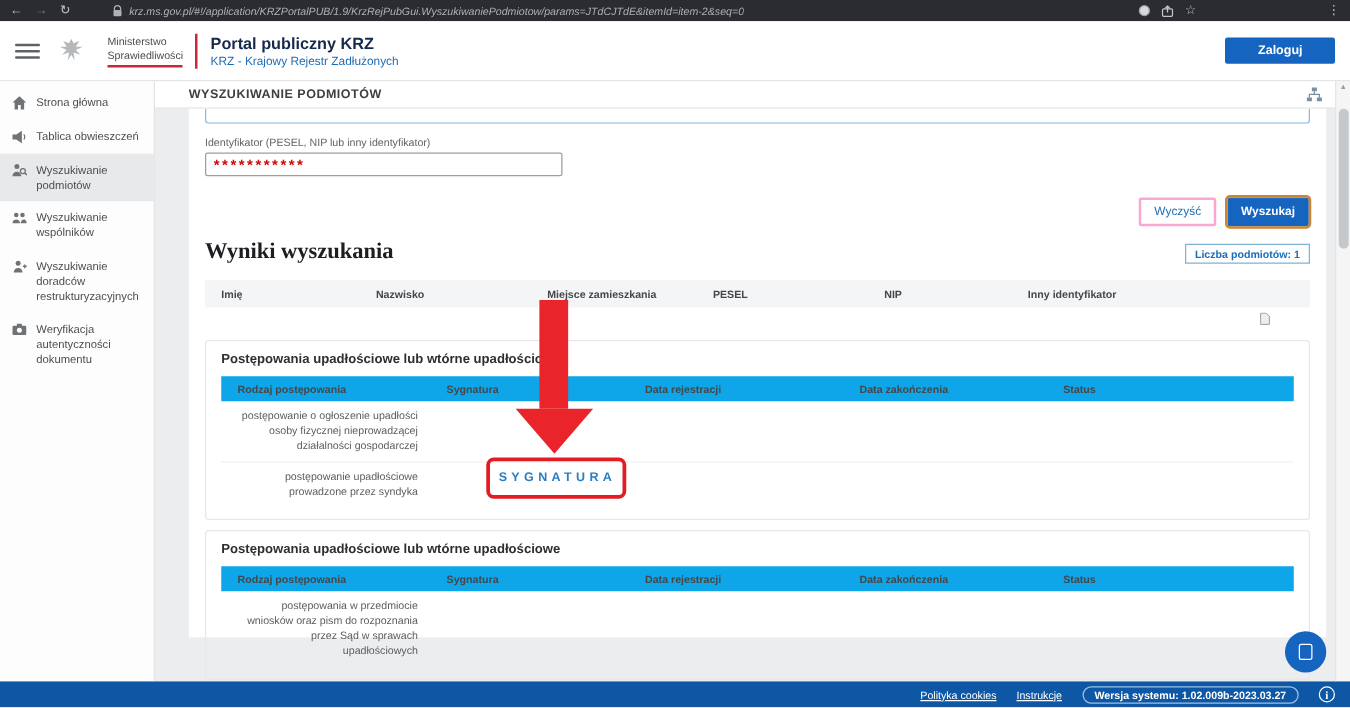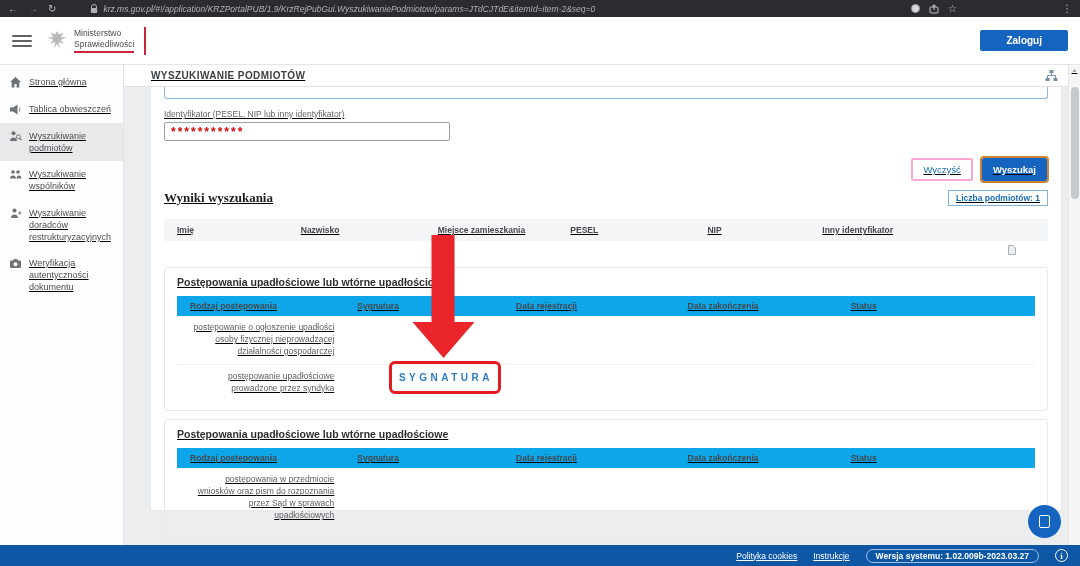--- a/index.html
+++ b/index.html
@@ -14,30 +14,30 @@
   .urlbox { display:flex; align-items:center; gap:5px; flex:1; min-width:0; margin-left:24px; }
   .url-text { color:#aeb2b6; font-size:8.5px; white-space:nowrap; overflow:hidden; text-overflow:ellipsis; max-width:620px;font-style:italic; }
   .b-right { display:flex; align-items:center; gap:9px; margin-left:auto; }
   .profile-dot { width:9px; height:9px; border-radius:50%; background:#d7dadd; border:1px solid #9aa0a6; }
   .spacer-dots { margin-left:96px; }
 
   
   .app-header { height:48px; background:#fff; border-bottom:1px solid #e3e5e7; display:flex; align-items:center; padding:0 12px; }
   .hamburger { width:20px; display:flex; flex-direction:column; gap:3px; cursor:pointer; margin-right:14px; }
   .hamburger span { height:2px; background:#5f6368; border-radius:1px; }
-  .ministry { display:flex; align-items:center; gap:6px; }
+  .ministry { display:flex; align-items:flex-end; gap:18px; }
   .eagle { width:22px; height:26px; }
   .ministry-text { font-size:8.5px; color:#4a4d50; line-height:1.25; border-bottom:2px solid #c9283c; padding-bottom:2px; }
   .red-sep { width:2px; height:28px; background:#c9283c; margin:0 10px; }
   .portal-title { font-size:13px; font-weight:bold; color:#16294d; }
   .portal-sub { font-size:9.5px; color:#1c6cb5; margin-top:2px; }
   .login-btn { margin-left:auto; background:#1464c0; color:#fff; border:none; border-radius:2px; font-size:10px; font-weight:bold; padding:5px 26px; cursor:pointer; }
 
   
-  .body-row { display:flex; height:480px;text-decoration:underline; }
+  .body-row { display:flex; height:480px; }
   .sidebar { width:124px; background:#fdfdfd; border-right:1px solid #e2e4e6; padding-top:4px; flex:none; }
   .side-item { display:flex; gap:7px; padding:7px 8px 7px 9px; font-size:9px; color:#4b4e51; line-height:1.35; cursor:pointer; }
   .side-item.active { background:#e8e9ea; }
   .side-item .ic { flex:none; width:13px; height:13px; margin-top:0; }
   .main { flex:1; display:flex; flex-direction:column; min-width:0; }
   .page-titlebar { height:22px; background:#fff; border-bottom:1px solid #e0e2e4; display:flex; align-items:center; padding:0 10px 0 27px; }
   .page-title { font-size:10px; font-weight:bold; color:#3c4043; letter-spacing:.4px; }
   .titlebar-ic { margin-left:auto; }
   .content { flex:1; background:#ebedee; position:relative; }
   .card { background:#fff; margin:0 6px 0 26px; height:424px; padding:0 13px; position:relative; border:1px solid #e7e9ea; border-top:none; }
@@ -51,21 +51,21 @@
   .cut-input { height:12px; border:1px solid #8ab9e2; border-top:none; border-radius:0 0 3px 3px; margin-top:0; }
   .field-label { font-size:8.5px; color:#5f6368; margin-top:10px; }
   .id-input { margin-top:3px; width:286px; height:19px; border:1px solid #9aa0a6; border-radius:2px; background:#fff;
               color:#cf0a0a; font-weight:bold; font-size:12px; letter-spacing:2px; padding:1px 6px 0; font-family:"Liberation Sans",sans-serif; }
   .btn-row { display:flex; justify-content:flex-end; gap:9px; margin-top:17px; padding-right:1px; }
   .btn-clear { background:#fff; border:2px solid #f9a8d4; border-radius:2px; color:#1b6db5; font-size:9.5px; padding:4px 10px; cursor:pointer; }
   .btn-search { background:#1464c0; border:1px solid #1464c0; outline:2px solid #cd8430; border-radius:2px; color:#fff; font-weight:bold; font-size:9.5px; padding:4px 10px; cursor:pointer; }
 
   
   .results-head { display:flex; align-items:flex-end; margin-top:9px; }
-  .results-title { font-family:"Liberation Serif", serif; font-weight:bold; font-size:13px; color:#1c1e21; }
+  .results-title { font-family:"Liberation Serif", serif; font-weight:bold; font-size:18px; color:#1c1e21; }
   .count-badge { margin-left:auto; border:1px solid #7fb3d6; color:#1b6db5; font-size:8.5px; font-weight:bold; padding:2px 7px; background:#fff; }
   .person-table { margin-top:13px; }
   .p-head { display:grid; grid-template-columns:14% 15.5% 15% 15.5% 13% 27%; background:#f4f5f6; }
   .p-head > div { font-size:8.5px; font-weight:bold; color:#44474a; padding:6px 4px 6px 13px; }
   .p-row { display:grid; grid-template-columns:14% 15.5% 15% 15.5% 13% 27%; }
   .p-row > div { min-height:18px; padding:3px 4px 3px 13px; }
   .file-ic-btn { justify-self:end; align-self:center; background:none; border:none; cursor:pointer; padding:0 32px 0 0; }
 
   .section { border:1px solid #e6e8e9; border-radius:3px; margin-top:8px; padding:8px 12px 10px; }
   .section-title { font-size:10.5px; font-weight:bold; color:#2d2f31; }
@@ -131,20 +131,24 @@
     <div class="ministry">
       <svg class="eagle" viewBox="0 0 24 24">
         <path d="M12 1 L14 5 L19 3 L16 8 L22 8 L16 11 L20 15 L14 13 L15 20 L12 15 L9 20 L10 13 L4 15 L8 11 L2 8 L8 8 L5 3 L10 5 Z" fill="#b6b9bb"></path>
       </svg>
       <div class="ministry-text">
         <div>Ministerstwo</div>
         <div>Sprawiedliwości</div>
       </div>
     </div>
     <div class="red-sep"></div>
+    <div>
+      <div class="portal-title">Portal publiczny KRZ</div>
+      <div class="portal-sub">KRZ - Krajowy Rejestr Zadłużonych</div>
+    </div>
     <button class="login-btn">Zaloguj</button>
   </div>
 
   <div class="body-row">
 
     <nav class="sidebar">
       <div class="side-item">
         <svg class="ic" viewBox="0 0 13 13">
             <path d="M6.5 1 12 6H10.3V11.5H7.6V8H5.4V11.5H2.7V6H1Z" fill="#6f7376"></path>
           </svg>

